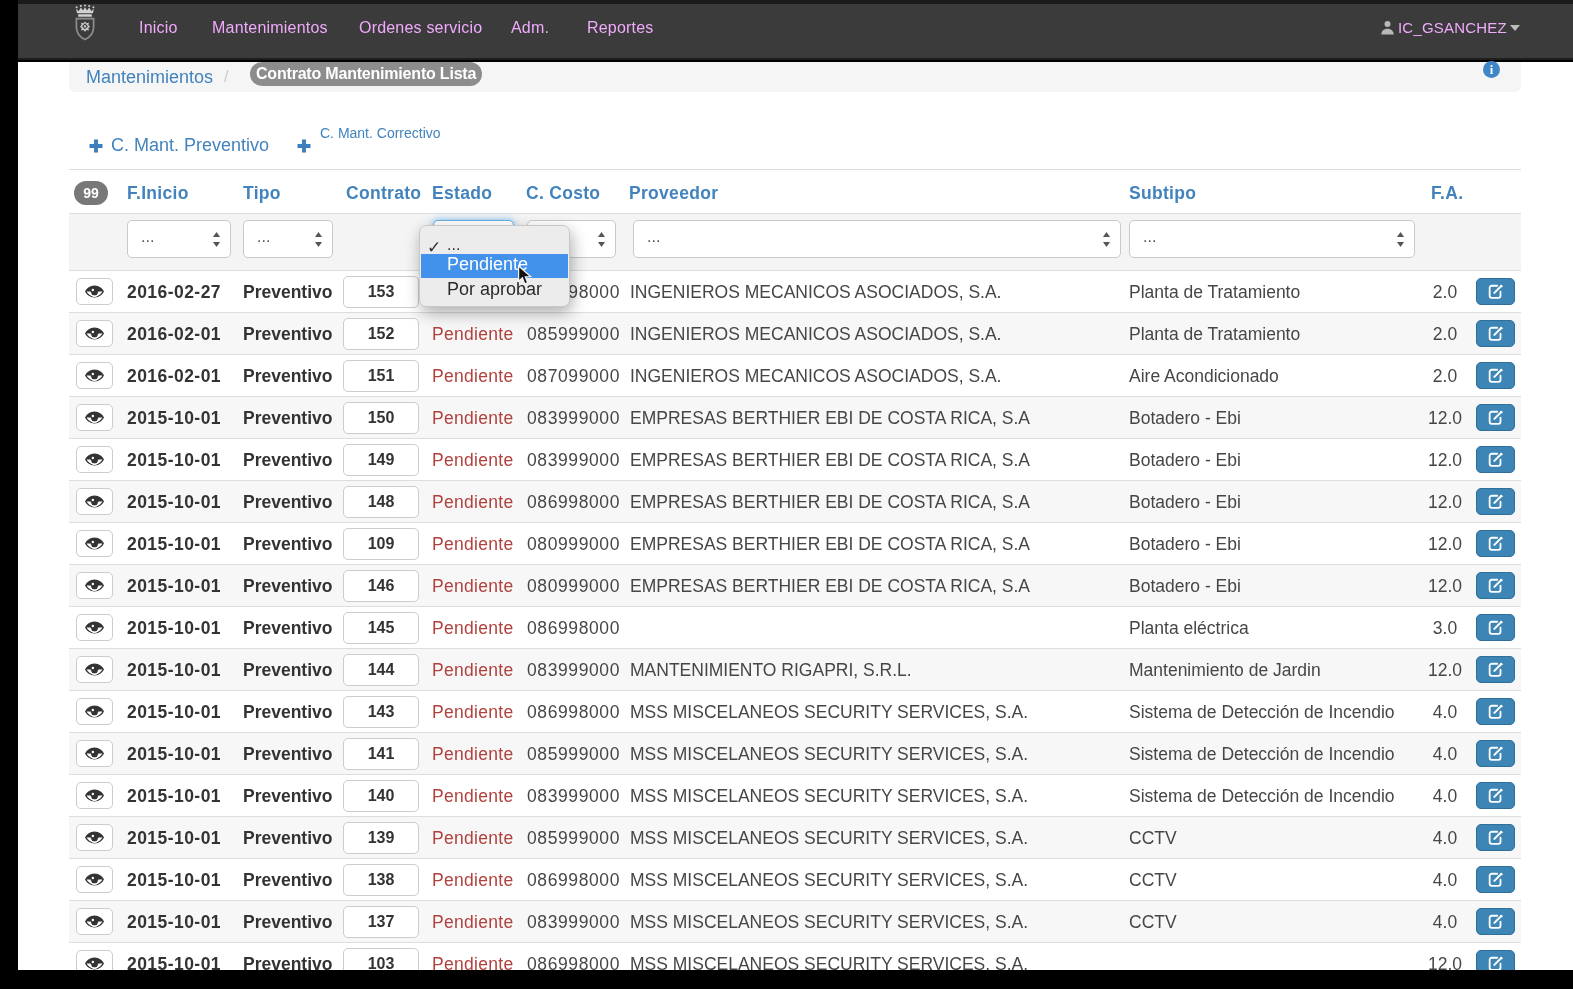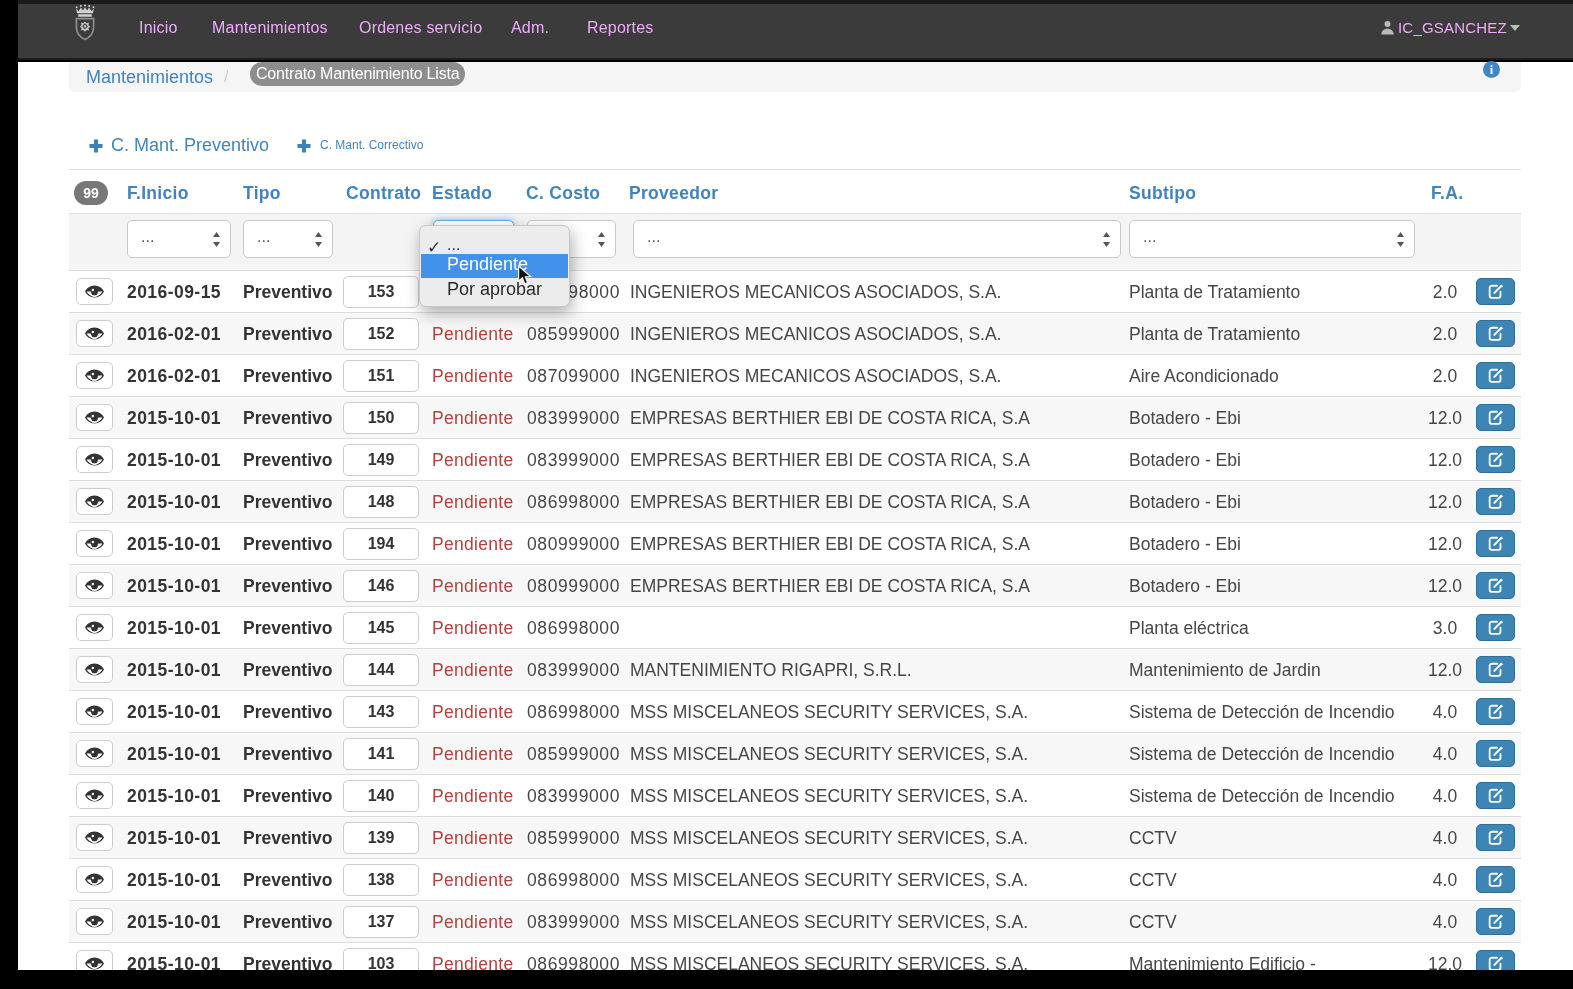--- a/index.html
+++ b/index.html
@@ -57,33 +57,33 @@
 <div class="nav-t" style="left:587px">Reportes</div>
 <div class="abs" style="left:1380px;top:20px"><svg width="15" height="15" viewBox="0 0 16 16">
         <circle cx="8" cy="4.2" r="3.2" fill="#b9b9b9"></circle>
         <path d="M1.4 15.5 c0-4 2.6-6.3 6.6-6.3 s6.6 2.3 6.6 6.3 z" fill="#b9b9b9"></path>
       </svg></div>
 <div class="nav-t" style="left:1398px;font-size:15px;letter-spacing:.2px">IC_GSANCHEZ</div>
 <div class="abs" style="left:1510px;top:25px;width:0;height:0;border-left:5px solid transparent;border-right:5px solid transparent;border-top:6px solid #bcbcbc"></div>
 <div class="abs" id="crumb"></div>
 <div class="abs blue" style="left:86px;top:62px;height:30px;line-height:30px;font-size:18px">Mantenimientos</div>
 <div class="abs" style="left:224px;top:62px;height:30px;line-height:30px;font-size:16px;color:#ccc">/</div>
-<div class="abs" style="left:250px;top:62px;height:24px;line-height:24px;border-radius:12px;background:#8d8d8d;color:#fff;font-weight:normal;font-size:16px;letter-spacing:-.2px;padding:0 6px">Contrato Mantenimiento Lista</div>
+<div class="abs" style="left:250px;top:62px;height:24px;line-height:24px;border-radius:12px;background:#8d8d8d;color:#fff;font-weight:bold;font-size:16px;letter-spacing:-.2px;padding:0 6px">Contrato Mantenimiento Lista</div>
 <div class="abs" style="left:1483px;top:61px"><svg width="17" height="17" viewBox="0 0 17 17">
         <circle cx="8.5" cy="8.5" r="8.5" fill="#3f86c6"></circle>
         <text x="8.5" y="13" font-family="Liberation Serif,serif" font-size="12.5" font-weight="bold" fill="#fff" text-anchor="middle">i</text>
       </svg></div>
 <div class="abs" style="left:89px;top:139px"><svg width="14" height="14" viewBox="0 0 14 14">
         <path d="M7 0.5 V13.5 M0.5 7 H13.5" stroke="#3e80ba" stroke-width="4"></path>
       </svg></div>
 <div class="abs blue" style="left:111px;top:136px;height:19px;line-height:19px;font-size:18px">C. Mant. Preventivo</div>
 <div class="abs" style="left:297px;top:139px"><svg width="14" height="14" viewBox="0 0 14 14">
         <path d="M7 0.5 V13.5 M0.5 7 H13.5" stroke="#3e80ba" stroke-width="4"></path>
       </svg></div>
-<div class="abs blue" style="left:320px;top:136px;height:19px;line-height:19px;font-size:12px">C. Mant. Correctivo</div>
+<div class="abs blue" style="left:320px;top:124px;height:19px;line-height:19px;font-size:14px">C. Mant. Correctivo</div>
 <div class="abs" style="left:69px;top:169px;width:1452px;height:1px;background:#ddd"></div>
 <div class="abs" style="left:74px;top:181px;width:34px;height:24px;border-radius:12px;background:#787878;color:#fff;font-weight:bold;font-size:14px;text-align:center;line-height:24px">99</div>
 <div class="hdr" style="left:127px;top:183px">F.Inicio</div>
 <div class="hdr" style="left:243px;top:183px">Tipo</div>
 <div class="hdr" style="left:346px;top:183px">Contrato</div>
 <div class="hdr" style="left:432px;top:183px">Estado</div>
 <div class="hdr" style="left:526px;top:183px">C. Costo</div>
 <div class="hdr" style="left:629px;top:183px">Proveedor</div>
 <div class="hdr" style="left:1129px;top:183px">Subtipo</div>
 <div class="hdr" style="left:1431px;top:183px">F.A.</div>
@@ -127,21 +127,21 @@
         </svg></span>
     </div>
 <div class="row" style="top:270px">
 <span class="eyebtn"><svg width="19" height="13" viewBox="0 0 24 16">
           <path d="M12 1.2 C6.2 1.2 2.2 5.6 1 8 c1.2 2.4 5.2 6.8 11 6.8 s9.8-4.4 11-6.8 C21.8 5.6 17.8 1.2 12 1.2 z" fill="none" stroke="#333" stroke-width="1.8"></path>
           <path d="M12 1.2 C6.2 1.2 2.2 5.6 1 8 l22 0 C21.8 5.6 17.8 1.2 12 1.2 z" fill="#333"></path>
           <circle cx="12" cy="8.2" r="4.8" fill="#333"></circle>
           <circle cx="9.9" cy="6.1" r="1.5" fill="#fff"></circle>
           <path d="M7.1 9.2 a4.9 4.9 0 0 0 9.8 0" fill="none" stroke="#fff" stroke-width="1.6"></path>
         </svg></span>
-<span class="cell cb date" style="left:58px">2016-09-15</span>
+<span class="cell cb date" style="left:58px">2016-02-27</span>
 <span class="cell cb" style="left:174px">Preventivo</span>
 <span class="numbox">153</span>
 <span class="cell pend" style="left:363px">Pendiente</span>
 <span class="cell costo" style="left:458px">086998000</span>
 <span class="cell" style="left:561px">INGENIEROS MECANICOS ASOCIADOS, S.A.</span>
 <span class="cell" style="left:1060px">Planta de Tratamiento</span>
 <span class="cell" style="left:1341px;width:70px;text-align:center">2.0</span>
 <span class="editbtn"><svg width="17" height="17" viewBox="0 0 16 16">
           <path d="M12.7 8.2 v3.9 a1.9 1.9 0 0 1 -1.9 1.9 H4.4 a1.9 1.9 0 0 1 -1.9 -1.9 V4.5 a1.9 1.9 0 0 1 1.9 -1.9 h5.2" fill="none" stroke="#fff" stroke-width="1.7" stroke-linecap="round"></path>
           <path d="M6.9 9.3 L13.4 2.8" stroke="#fff" stroke-width="1.9" stroke-linecap="round"></path>
@@ -261,21 +261,21 @@
 <div class="row" style="top:522px">
 <span class="eyebtn"><svg width="19" height="13" viewBox="0 0 24 16">
           <path d="M12 1.2 C6.2 1.2 2.2 5.6 1 8 c1.2 2.4 5.2 6.8 11 6.8 s9.8-4.4 11-6.8 C21.8 5.6 17.8 1.2 12 1.2 z" fill="none" stroke="#333" stroke-width="1.8"></path>
           <path d="M12 1.2 C6.2 1.2 2.2 5.6 1 8 l22 0 C21.8 5.6 17.8 1.2 12 1.2 z" fill="#333"></path>
           <circle cx="12" cy="8.2" r="4.8" fill="#333"></circle>
           <circle cx="9.9" cy="6.1" r="1.5" fill="#fff"></circle>
           <path d="M7.1 9.2 a4.9 4.9 0 0 0 9.8 0" fill="none" stroke="#fff" stroke-width="1.6"></path>
         </svg></span>
 <span class="cell cb date" style="left:58px">2015-10-01</span>
 <span class="cell cb" style="left:174px">Preventivo</span>
-<span class="numbox">194</span>
+<span class="numbox">109</span>
 <span class="cell pend" style="left:363px">Pendiente</span>
 <span class="cell costo" style="left:458px">080999000</span>
 <span class="cell" style="left:561px">EMPRESAS BERTHIER EBI DE COSTA RICA, S.A</span>
 <span class="cell" style="left:1060px">Botadero - Ebi</span>
 <span class="cell" style="left:1341px;width:70px;text-align:center">12.0</span>
 <span class="editbtn"><svg width="17" height="17" viewBox="0 0 16 16">
           <path d="M12.7 8.2 v3.9 a1.9 1.9 0 0 1 -1.9 1.9 H4.4 a1.9 1.9 0 0 1 -1.9 -1.9 V4.5 a1.9 1.9 0 0 1 1.9 -1.9 h5.2" fill="none" stroke="#fff" stroke-width="1.7" stroke-linecap="round"></path>
           <path d="M6.9 9.3 L13.4 2.8" stroke="#fff" stroke-width="1.9" stroke-linecap="round"></path>
           <path d="M13.3 1.4 l1.7 1.7 -1.1 1.1 -1.7 -1.7 z" fill="#fff"></path>
         </svg></span>
@@ -484,21 +484,20 @@
           <circle cx="12" cy="8.2" r="4.8" fill="#333"></circle>
           <circle cx="9.9" cy="6.1" r="1.5" fill="#fff"></circle>
           <path d="M7.1 9.2 a4.9 4.9 0 0 0 9.8 0" fill="none" stroke="#fff" stroke-width="1.6"></path>
         </svg></span>
 <span class="cell cb date" style="left:58px">2015-10-01</span>
 <span class="cell cb" style="left:174px">Preventivo</span>
 <span class="numbox">103</span>
 <span class="cell pend" style="left:363px">Pendiente</span>
 <span class="cell costo" style="left:458px">086998000</span>
 <span class="cell" style="left:561px">MSS MISCELANEOS SECURITY SERVICES, S.A.</span>
-<span class="cell" style="left:1060px">Mantenimiento Edificio -</span>
 <span class="cell" style="left:1341px;width:70px;text-align:center">12.0</span>
 <span class="editbtn"><svg width="17" height="17" viewBox="0 0 16 16">
           <path d="M12.7 8.2 v3.9 a1.9 1.9 0 0 1 -1.9 1.9 H4.4 a1.9 1.9 0 0 1 -1.9 -1.9 V4.5 a1.9 1.9 0 0 1 1.9 -1.9 h5.2" fill="none" stroke="#fff" stroke-width="1.7" stroke-linecap="round"></path>
           <path d="M6.9 9.3 L13.4 2.8" stroke="#fff" stroke-width="1.9" stroke-linecap="round"></path>
           <path d="M13.3 1.4 l1.7 1.7 -1.1 1.1 -1.7 -1.7 z" fill="#fff"></path>
         </svg></span>
 </div>
 <div class="abs" style="left:419px;top:225px;width:151px;height:82px;background:#ececec;border:1px solid #c8c8c8;border-radius:7px;box-shadow:2px 6px 16px rgba(0,0,0,.32);z-index:50">
 <div style="position:absolute;left:7px;top:11px;font-size:17px;color:#333">✓</div>
 <div style="position:absolute;left:27px;top:9px;height:20px;line-height:20px;font-size:16px;color:#333">...</div>

